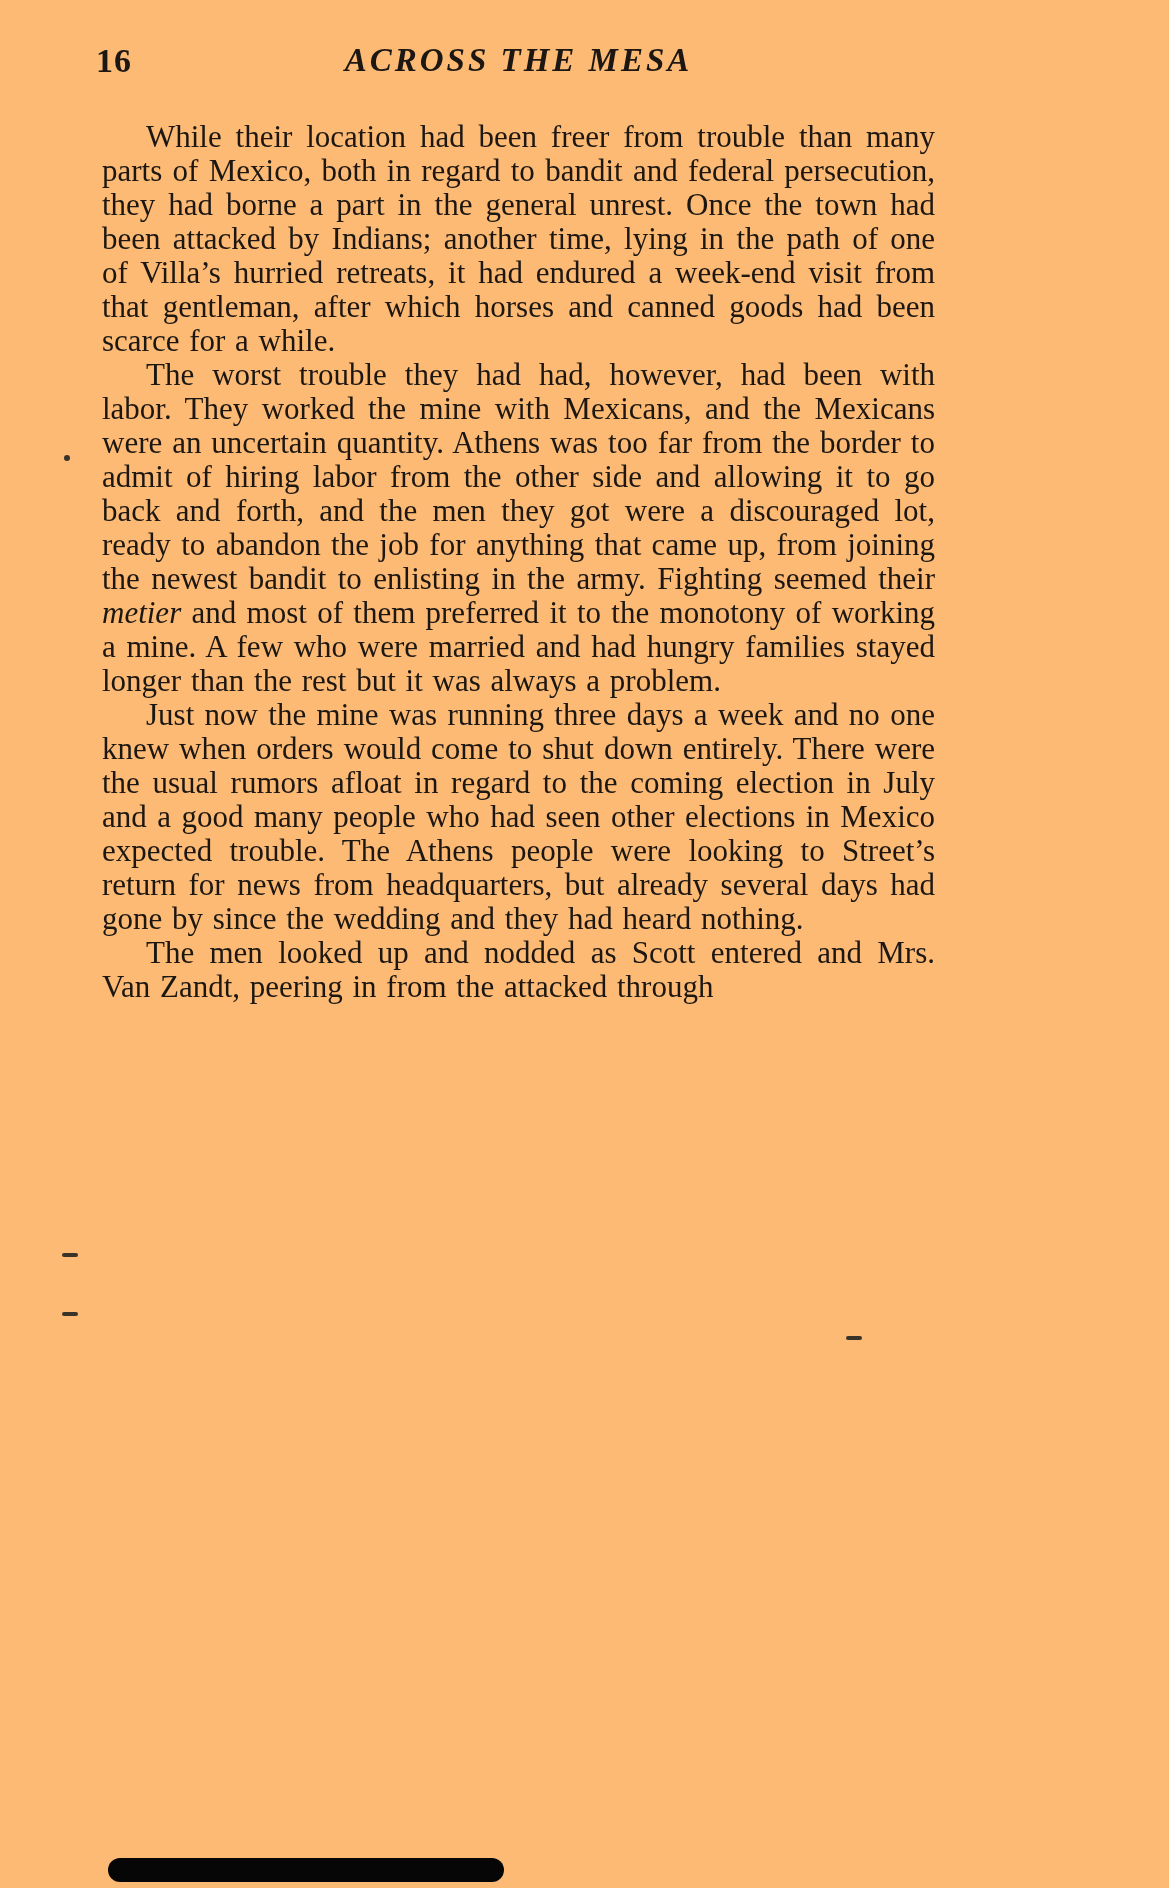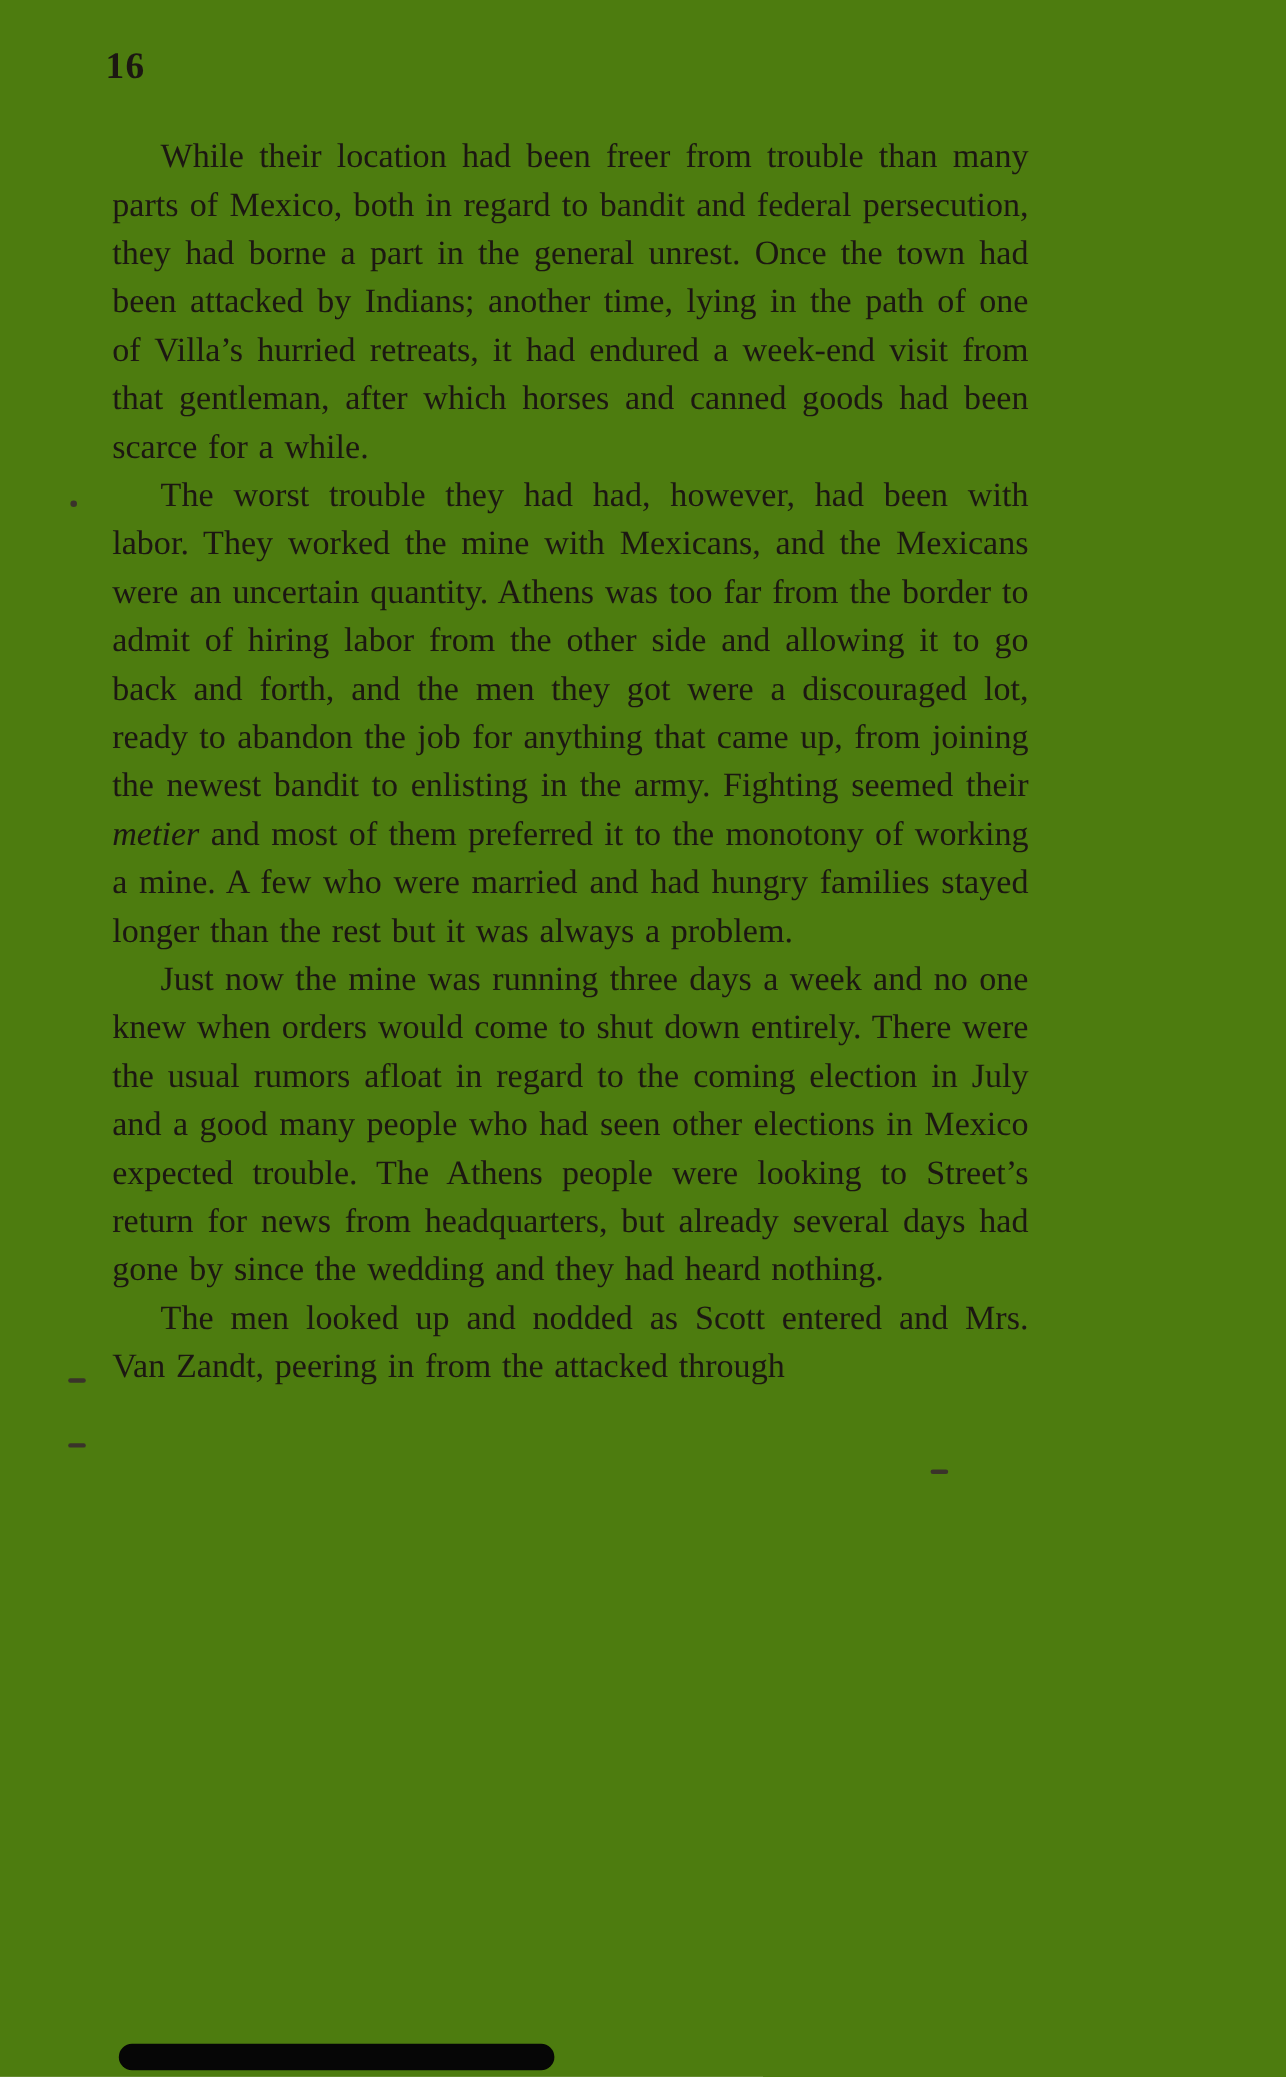--- a/index.html
+++ b/index.html
@@ -7,21 +7,21 @@
     padding: 0;
   }
   body {
     background: #e9e7e1;
   }
   .page {
     position: relative;
     width: 1169px;
     height: 1888px;
     margin: 0 auto;
-    background: #4d7c0f;
+    background: #fdba74;
     color: #1c1712;
     font-family: "Liberation Serif", "DejaVu Serif", serif;
     overflow: hidden;
   }
   .content {
     position: absolute;
     left: 102px;
     top: 36px;
     width: 833px;
   }
@@ -46,21 +46,21 @@
     padding-top: 6px;
   }
   .bodytext {
     margin-top: 18px;
   }
   .para {
     margin: 0;
     text-align: justify;
     text-indent: 44px;
     font-size: 31px;
-    line-height: 44px;
+    line-height: 34px;
     word-spacing: 2px;
   }
   .it {
   }
   .speck {
     position: absolute;
     background: #3a332a;
   }
   .speck-dot {
     width: 6px;
@@ -84,20 +84,21 @@
 </style>
 </head>
 <body>
 
 <div class="page">
 
   <div class="content">
 
     <div class="header">
       <span class="page-number">16</span>
+      <div class="running-title">ACROSS THE MESA</div>
     </div>
 
     <div class="bodytext">
 
       <p class="para">While their location had been freer from trouble than many parts of Mexico, both in regard to bandit and federal persecution, they had borne a part in the general unrest. Once the town had been attacked by Indians; another time, lying in the path of one of Villa’s hurried retreats, it had endured a week-end visit from that gentleman, after which horses and canned goods had been scarce for a while.</p>
 
       <p class="para"><span>The worst trouble they had had, however, had been with labor. They worked the mine with Mexicans, and the Mexicans were an uncertain quantity. Athens was too far from the border to admit of hiring labor from the other side and allowing it to go back and forth, and the men they got were a discouraged lot, ready to abandon the job for anything that came up, from joining the newest bandit to enlisting in the army. Fighting seemed their </span><em class="it">metier</em><span> and most of them preferred it to the monotony of working a mine. A few who were married and had hungry families stayed longer than the rest but it was always a problem.</span></p>
 
       <p class="para">Just now the mine was running three days a week and no one knew when orders would come to shut down entirely. There were the usual rumors afloat in regard to the coming election in July and a good many people who had seen other elections in Mexico expected trouble. The Athens people were looking to Street’s return for news from headquarters, but already several days had gone by since the wedding and they had heard nothing.</p>
 

